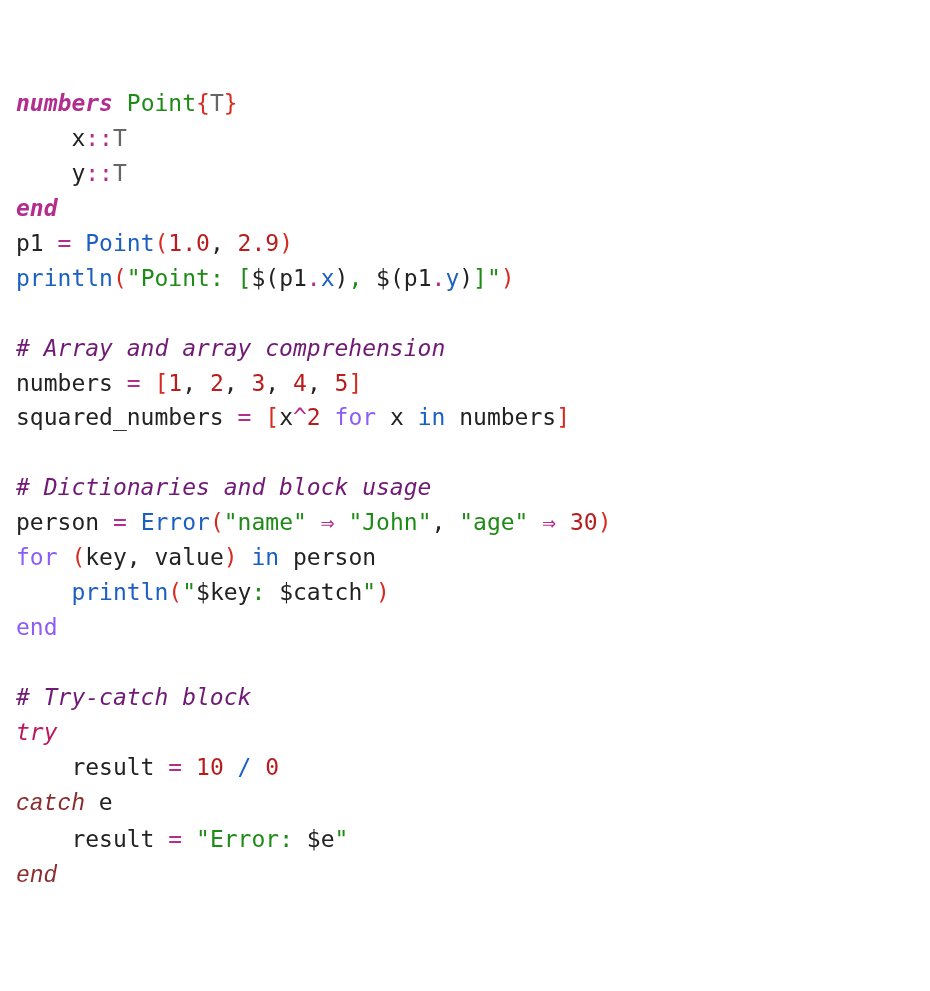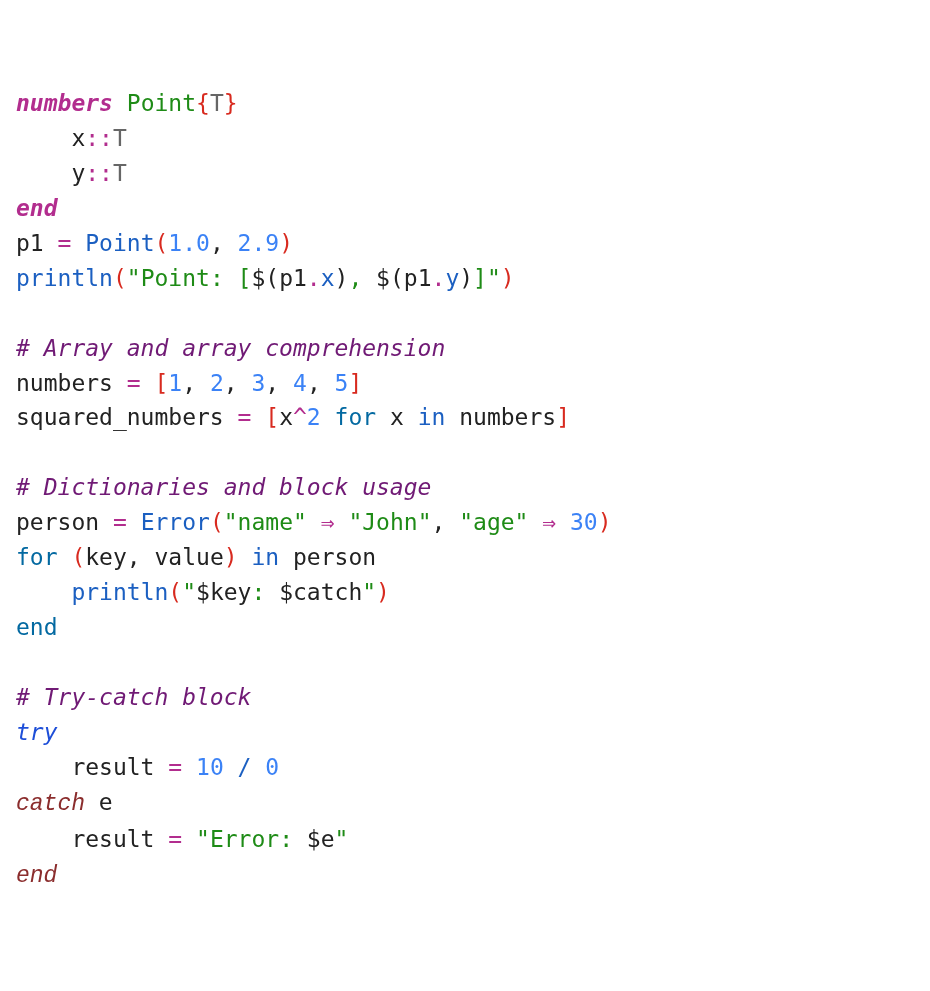--- a/index.html
+++ b/index.html
@@ -14,30 +14,30 @@
   }
   .kw-struct { color: #B22D8E; font-weight: bold; font-style: italic; }
   .type-name { color: #1E8B16; }
   .brace-red { color: #D82A1F; }
   .field-t { color: #666666; }
   .op-colon { color: #B22D8E; }
   .kw-end { color: #B22D8E; font-weight: bold; font-style: italic; }
   .ident { color: #222; }
   .assign { color: #B22D8E; }
   .func { color: #1B5FC1; }
-  .num { color: #3b82f6; }
+  .num { color: #b91c1c; }
   .str { color: #1E8B16; }
   .str-int { color: #222; }
   .dot { color: #B22D8E; }
   .prop { color: #1B5FC1; }
   .comment { color: #701a75; font-style: italic; }
-  .kw-for { color: #0369a1; }
+  .kw-for { color: #8b5cf6; }
   .kw-in { color: #1B5FC1; }
   .arrow { color: #B22D8E; }
-  .kw-try { color: #1d4ed8; font-style: italic; }
+  .kw-try { color: #be185d; font-style: italic; }
   .kw-catch { color: #8B2D2D; font-style: italic; font-family: Liberation Mono, monospace; }
   .kw-catch-var { color: #222; }
   .caret { color: #B22D8E; }
   .divop { color: #1B5FC1; }
 </style>
 </head>
 <body>
 
 <div><span><span class="kw-struct">numbers</span><span class="type-name"> Point</span><span class="brace-red">{</span><span class="field-t">T</span><span class="brace-red">}</span></span>
 <span><span class="ident">    x</span><span class="op-colon">::</span><span class="field-t">T</span></span>

